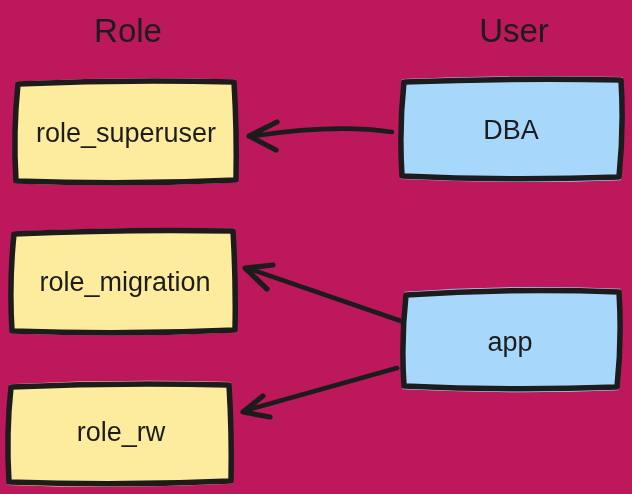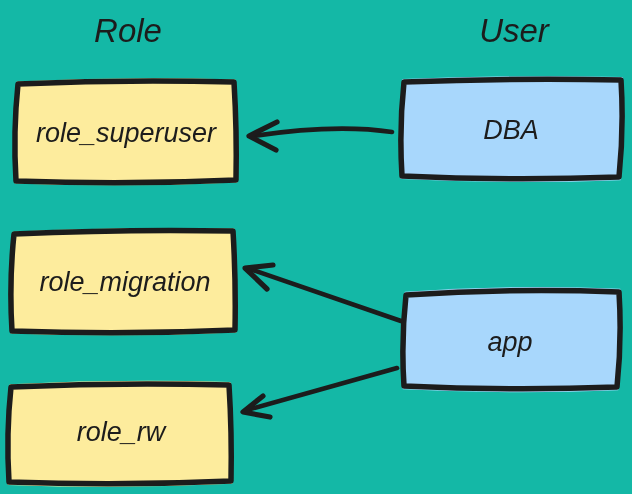--- a/index.html
+++ b/index.html
@@ -4,23 +4,22 @@
 <style>
   html, body {
     margin: 0;
     padding: 0;
     background: #ffffff;
   }
   .stage {
     position: relative;
     width: 632px;
     height: 494px;
-    background: #14b8a6;
+    background: #be185d;
     overflow: hidden;
-    font-style: italic;
   }
   svg text {
     font-family: "Liberation Sans", sans-serif;
   }
   .title {
     font-size: 33px;
     font-weight: 400;
     text-anchor: middle;
   }
   .label {

